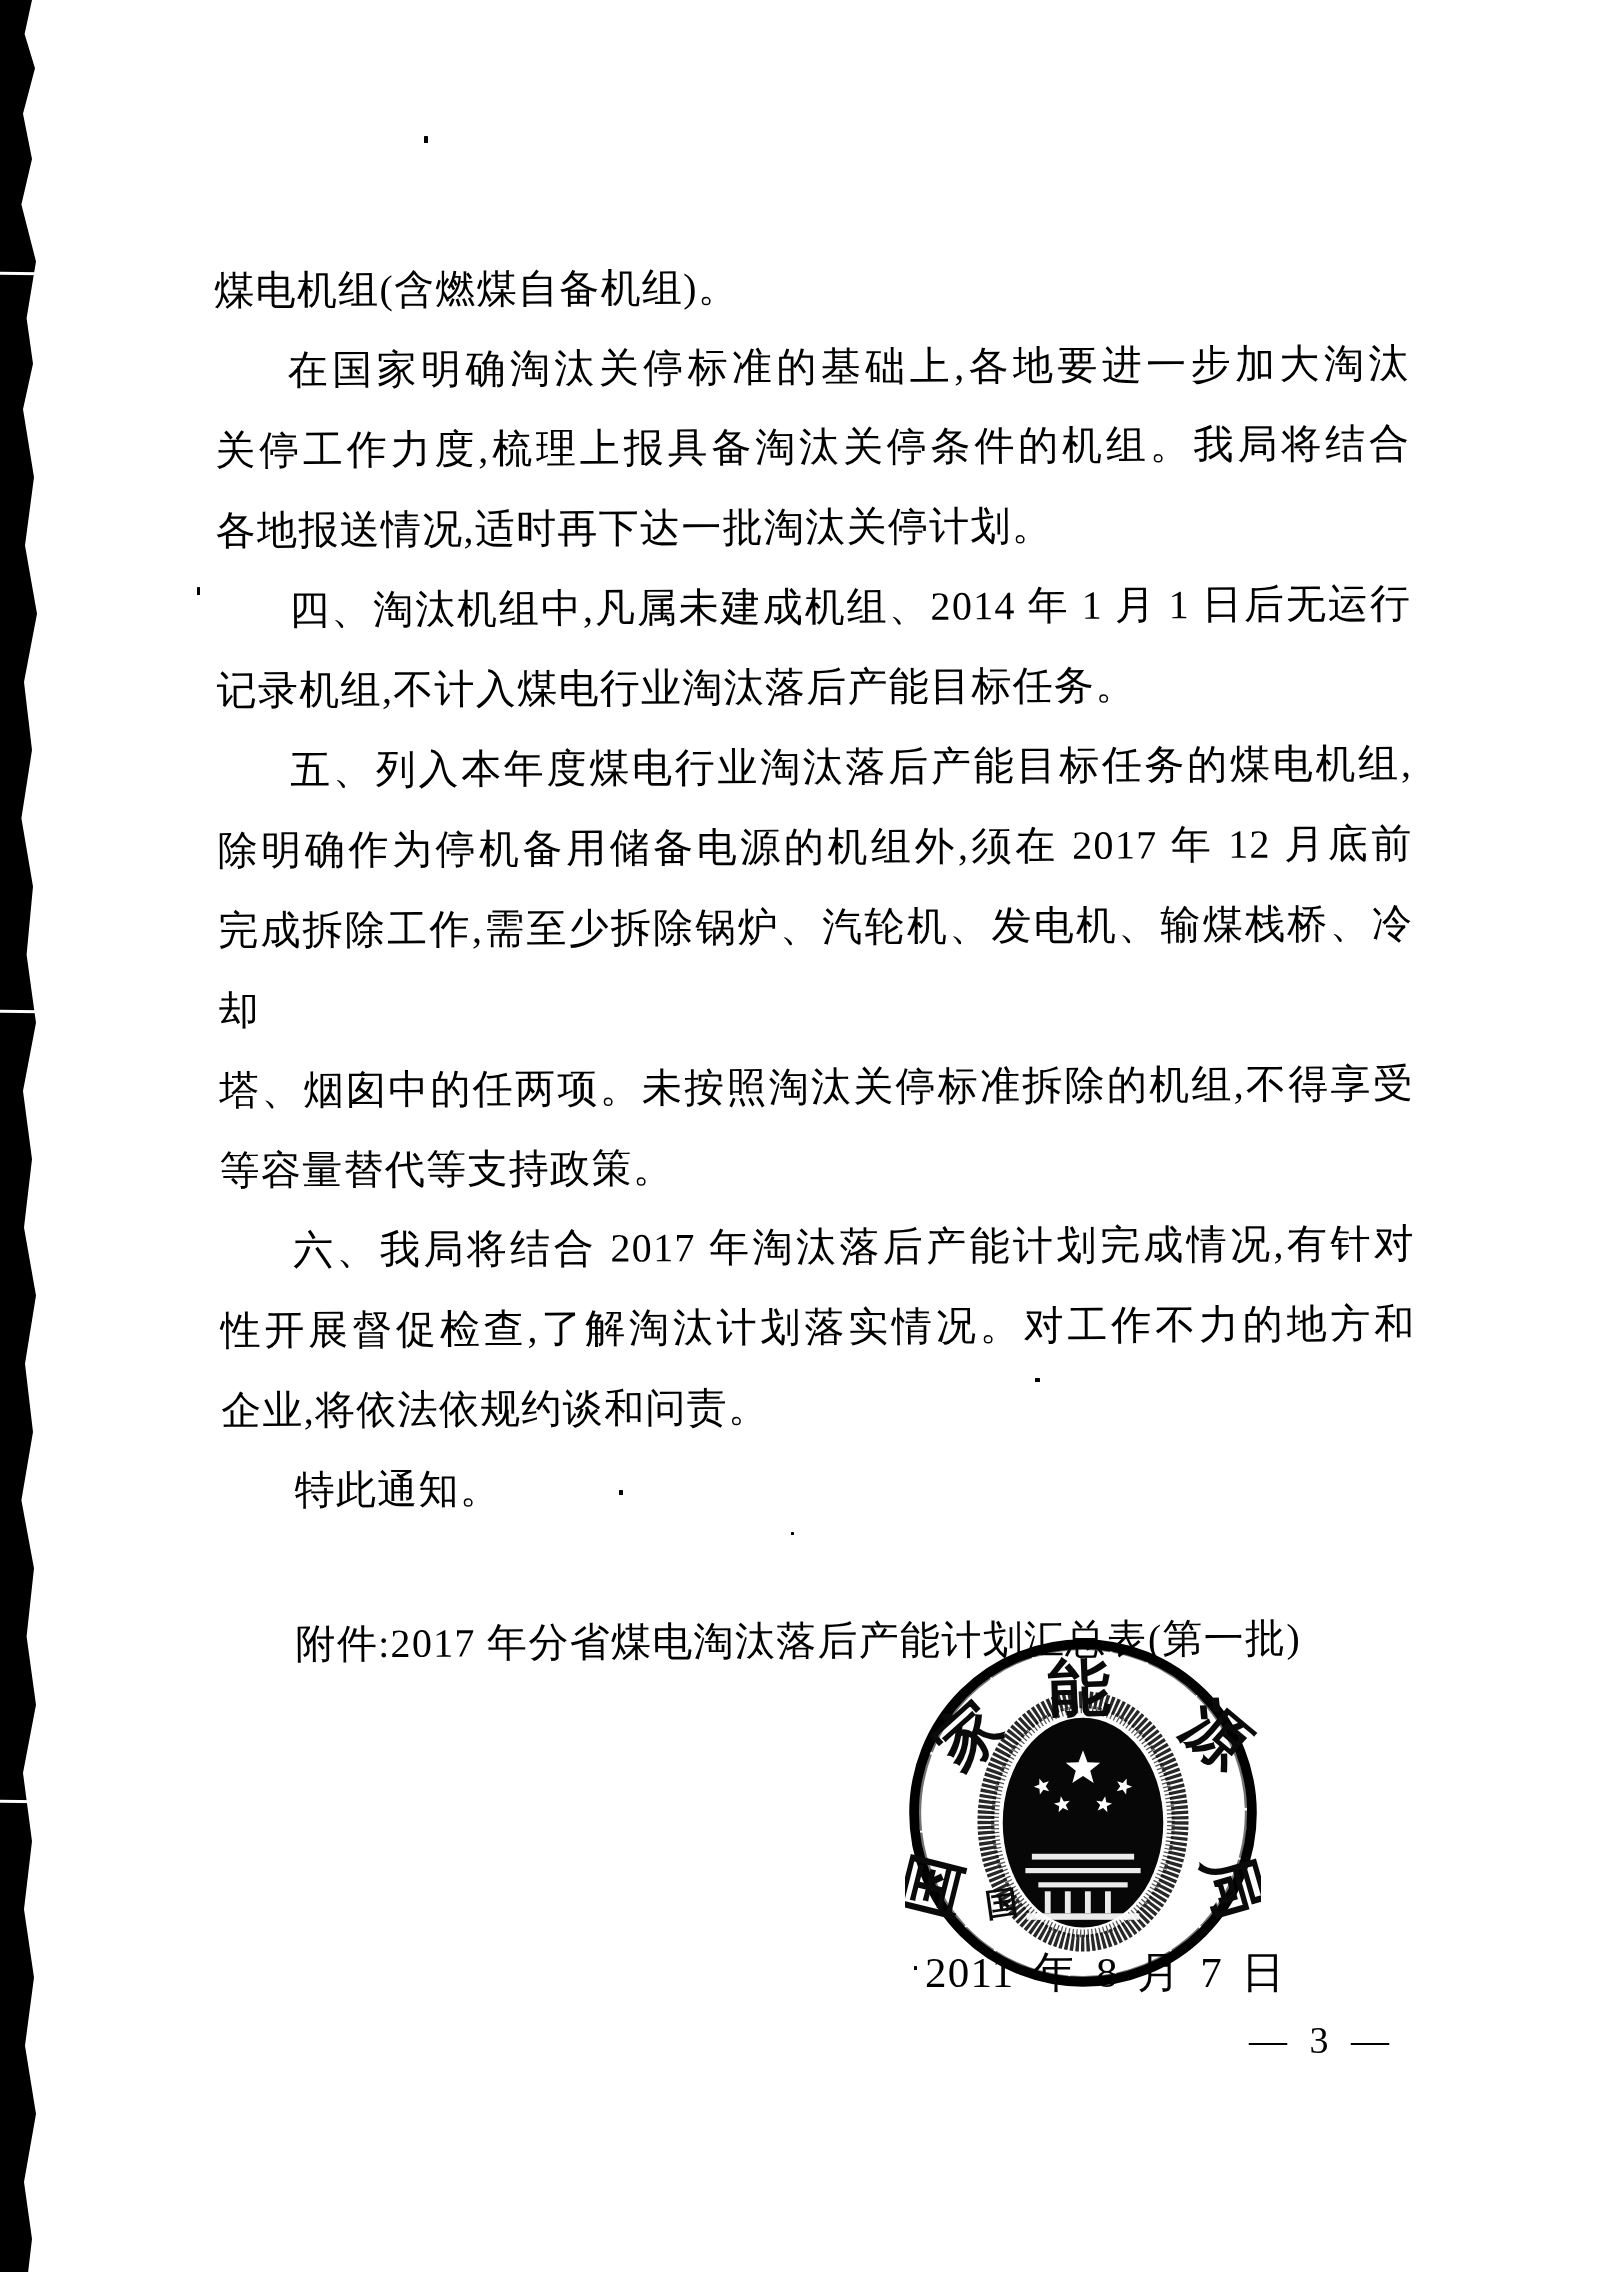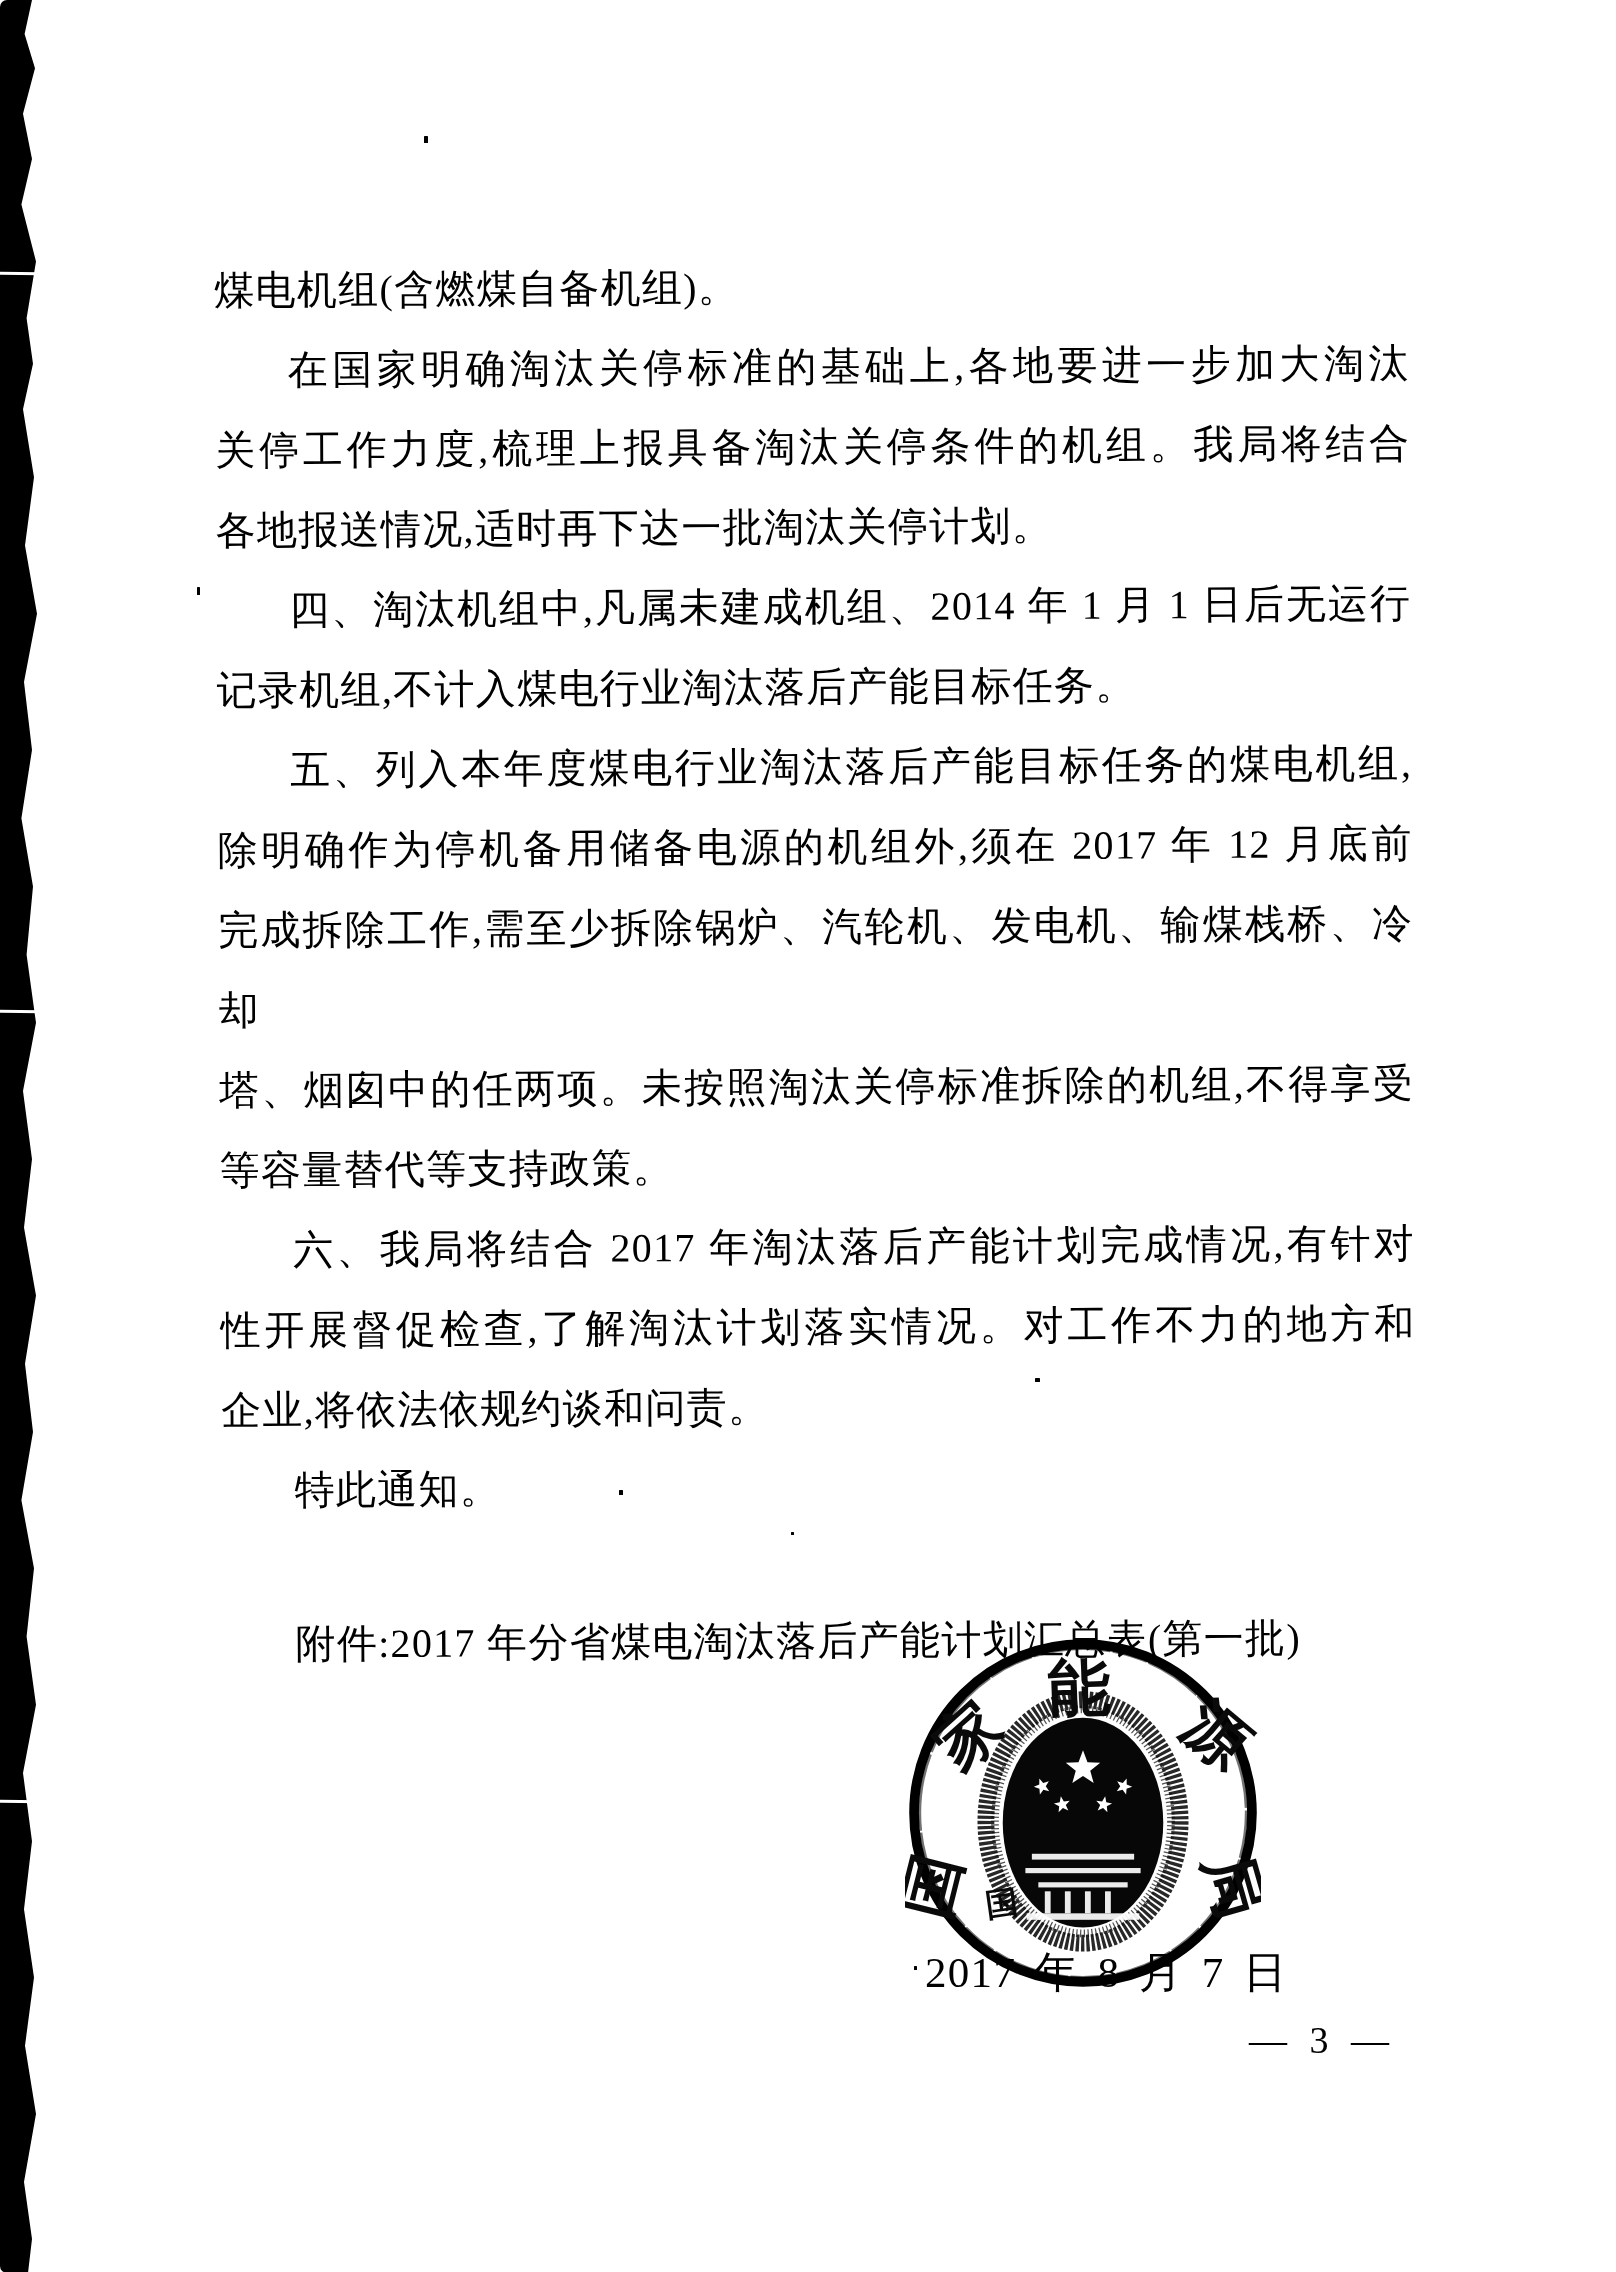--- a/index.html
+++ b/index.html
@@ -3,21 +3,20 @@
 <meta charset="utf-8">
 <style>
   html,body{margin:0;padding:0;background:#ffffff;}
   .page{
     position:relative;
     width:1617px;height:2273px;
     background:#ffffff;
     overflow:hidden;
     font-family:"Liberation Serif","DejaVu Serif",serif;
     color:#000;
-    border-radius:7px;
   }
   
   .binding-edge{
     position:absolute;left:0;top:0;width:40px;height:100%;
     background:#000;
     clip-path:polygon(0% 0%,32px 0%,24.6px 1.5%,35px 3%,23px 5%,32px 7%,21.4px 9%,36px 11.5%,
       26.6px 14%,33px 16%,23px 18%,34px 21%,25px 24%,37px 27%,24px 30%,32px 33%,21.4px 36%,
       33px 39%,26.6px 42%,36px 45%,23px 48%,32px 51%,24px 54%,36px 57%,25px 60%,33px 63%,
       21.4px 66%,34px 69%,26.6px 72%,36px 75%,23px 78%,32px 81%,24px 84%,34px 87%,25px 90%,
       36px 93%,24px 96%,32px 98.5%,28px 100%,0% 100%);
@@ -109,21 +108,21 @@
 
     <text class="ring-char" transform="translate(74,396) rotate(-76)">国</text>
     <text class="ring-char" transform="translate(120,180) rotate(-42)">家</text>
     <text class="ring-char" transform="translate(270,115) rotate(-2)">能</text>
     <text class="ring-char" transform="translate(460,180) rotate(40)">源</text>
     <text class="ring-char" transform="translate(476,396) rotate(74)">局</text>
 
     <text class="inner-char" transform="translate(152,432) rotate(-8)">国</text>
   </svg>
 
-  <div class="issue-date">2017 年 8 月 7 日</div>
+  <div class="issue-date">2011 年 8 月 7 日</div>
 
   <div class="page-number">— 3 —</div>
 
   <div class="speck" style="left:424px;top:136px;width:3.9px;height:7.1px"></div>
   <div class="speck" style="left:197px;top:587px;width:3.2px;height:8.4px"></div>
   <div class="speck" style="left:1035px;top:1378px;width:4.5px;height:3.9px"></div>
   <div class="speck" style="left:619px;top:1490px;width:3.9px;height:4.5px"></div>
   <div class="speck" style="left:791px;top:1532px;width:3.2px;height:3.2px"></div>
   <div class="speck" style="left:914px;top:1966px;width:3.2px;height:3.9px"></div>
 

